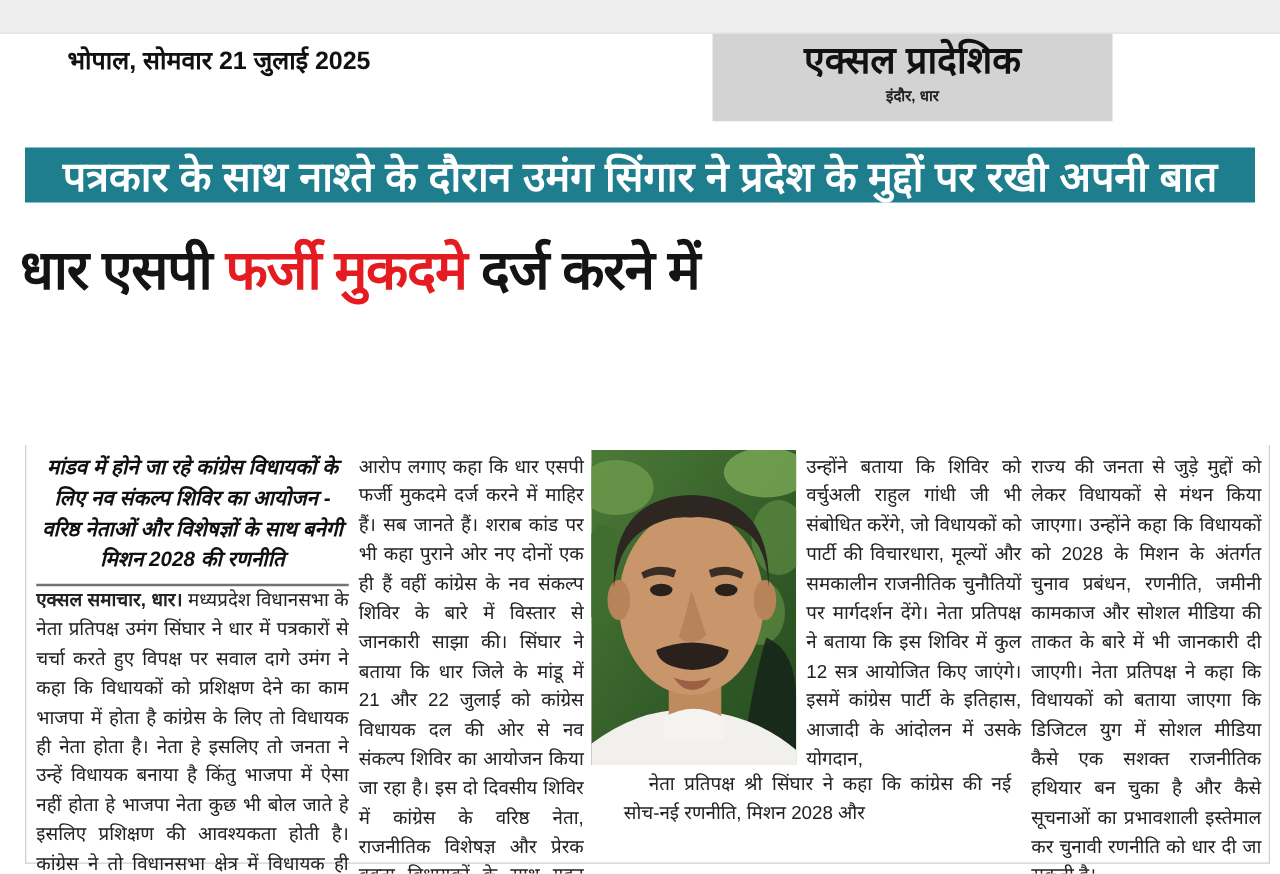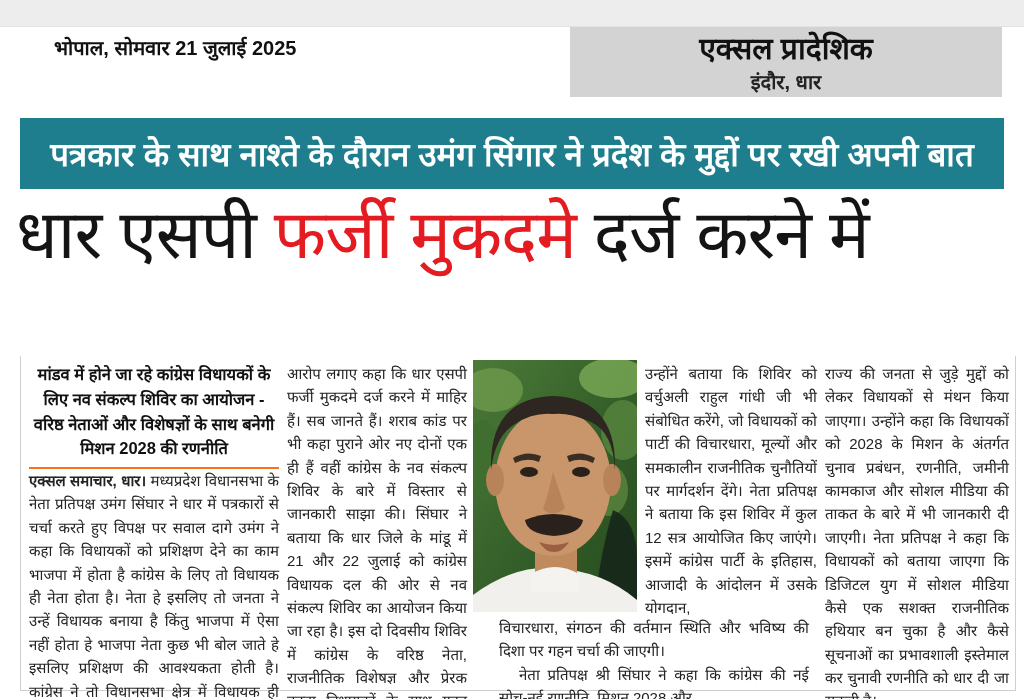--- a/index.html
+++ b/index.html
@@ -7,44 +7,44 @@
     position:relative;width:1024px;height:699px;margin:0 auto;
     background:#ffffff;overflow:hidden;
     font-family:"Liberation Sans","DejaVu Sans",sans-serif;
     border-right:2px solid #d9d9d9;
   }
   .top-strip{position:absolute;left:0;top:0;width:1024px;height:26px;background:#ededed;border-bottom:1px solid #e2e2e2;}
   .masthead-date{
     position:absolute;left:54px;top:34px;font-size:20px;font-weight:bold;color:#111;text-align:right;
   }
   .edition-box{
-    position:absolute;left:570px;top:27px;width:432px;height:70px;
+    position:absolute;left:570px;top:27px;width:320px;height:70px;
     background:#d3d3d3;text-align:center;
   }
   .edition-title{font-size:30px;font-weight:bold;color:#111;line-height:1.2;margin-top:4px;}
-  .edition-sub{font-size:20px;font-weight:bold;color:#222;margin-top:1px;}
+  .edition-sub{font-size:12px;font-weight:bold;color:#222;margin-top:1px;}
   .kicker{
-    position:absolute;left:20px;top:118px;width:984px;height:71px;
+    position:absolute;left:20px;top:118px;width:984px;height:44px;
     background:#1e7e8d;color:#ffffff;display:flex;align-items:center;justify-content:center;
     font-size:33px;font-weight:bold;white-space:nowrap;
   }
   .headline{
     position:absolute;left:16px;top:186px;width:1000px;height:168px;
-    font-size:68px;font-weight:400;color:#141414;line-height:1.42;letter-spacing:-1px;
+    font-size:44px;font-weight:700;color:#141414;line-height:1.42;letter-spacing:-1px;
   }
   .headline .red{color:#e41b20;}
   .article-box{
     position:absolute;left:20px;top:356px;width:994px;height:334px;
     border:1px solid #cfcfcf;border-top:none;background:#fff;
   }
   .col{position:absolute;top:6px;font-size:15px;line-height:1.56;color:#222;text-align:justify;}
   .col p{margin:0;}
   .subhead{
     font-size:16.5px;font-weight:bold;text-align:center;line-height:1.5;color:#111;
-    padding:0 2px 6px 2px;border-bottom:2px solid #f97316;margin:0;
+    padding:0 2px 6px 2px;border-bottom:2px solid #737373;margin:0;font-style:italic;
   }
   .byline{font-size:16px;font-weight:bold;text-align:center;margin:4px 0 4px 0;color:#111;}
   .lead-in{font-weight:bold;margin-top:44px;}
   .photo-frame{position:absolute;left:452px;top:4px;width:164px;height:252px;}
   .under-photo{position:absolute;left:478px;top:260px;width:310px;font-size:15px;line-height:1.56;color:#222;text-align:justify;}
   .under-photo p{margin:0;}
   .under-photo p.indent{text-indent:20px;}
 </style>
 </head>
 <body>
@@ -109,21 +109,20 @@
         <path d="M52 160 Q80 148 110 160 Q108 174 81 176 Q54 174 52 160 Z" fill="#2b211c"></path>
         <path d="M66 182 Q81 188 96 182 Q90 192 81 192 Q72 192 66 182 Z" fill="#9c5f44"></path>
       </svg>
     </div>
 
     <div class="col" style="left:624px;width:172px;">
       <p>उन्होंने बताया कि शिविर को वर्चुअली राहुल गांधी जी भी संबोधित करेंगे, जो विधायकों को पार्टी की विचारधारा, मूल्यों और समकालीन राजनीतिक चुनौतियों पर मार्गदर्शन देंगे। नेता प्रतिपक्ष ने बताया कि इस शिविर में कुल 12 सत्र आयोजित किए जाएंगे। इसमें कांग्रेस पार्टी के इतिहास, आजादी के आंदोलन में उसके योगदान,</p>
     </div>
 
     <div class="under-photo">
-      <p>विचारधारा, संगठन की वर्तमान स्थिति और भविष्य की दिशा पर गहन चर्चा की जाएगी।</p>
       <p class="indent">नेता प्रतिपक्ष श्री सिंघार ने कहा कि कांग्रेस की नई सोच-नई रणनीति, मिशन 2028 और</p>
     </div>
 
     <div class="col" style="left:804px;width:184px;">
       <p>राज्य की जनता से जुड़े मुद्दों को लेकर विधायकों से मंथन किया जाएगा। उन्होंने कहा कि विधायकों को 2028 के मिशन के अंतर्गत चुनाव प्रबंधन, रणनीति, जमीनी कामकाज और सोशल मीडिया की ताकत के बारे में भी जानकारी दी जाएगी। नेता प्रतिपक्ष ने कहा कि विधायकों को बताया जाएगा कि डिजिटल युग में सोशल मीडिया कैसे एक सशक्त राजनीतिक हथियार बन चुका है और कैसे सूचनाओं का प्रभावशाली इस्तेमाल कर चुनावी रणनीति को धार दी जा सकती है।</p>
 
     </div>
 
   </div>
 </div>

